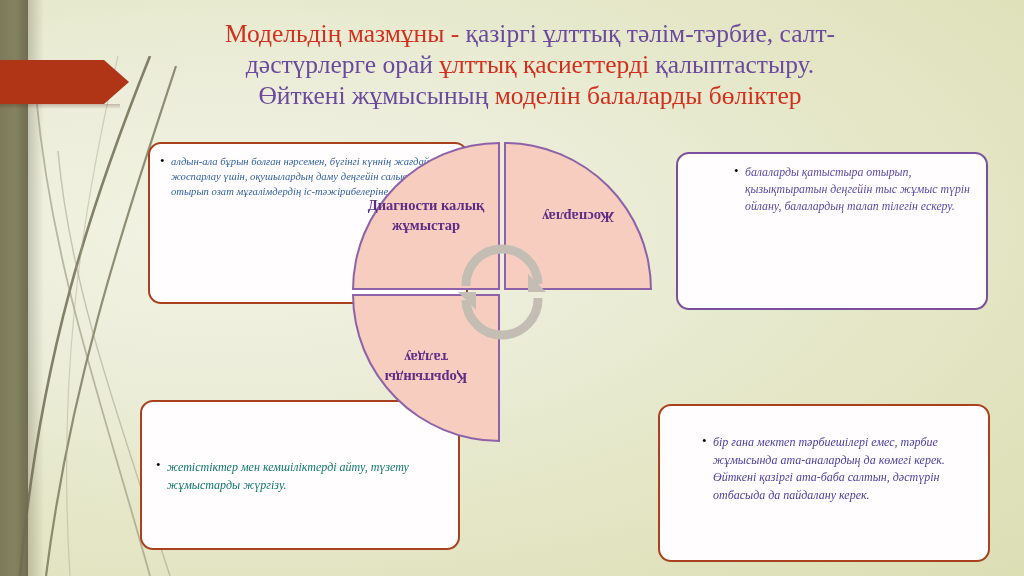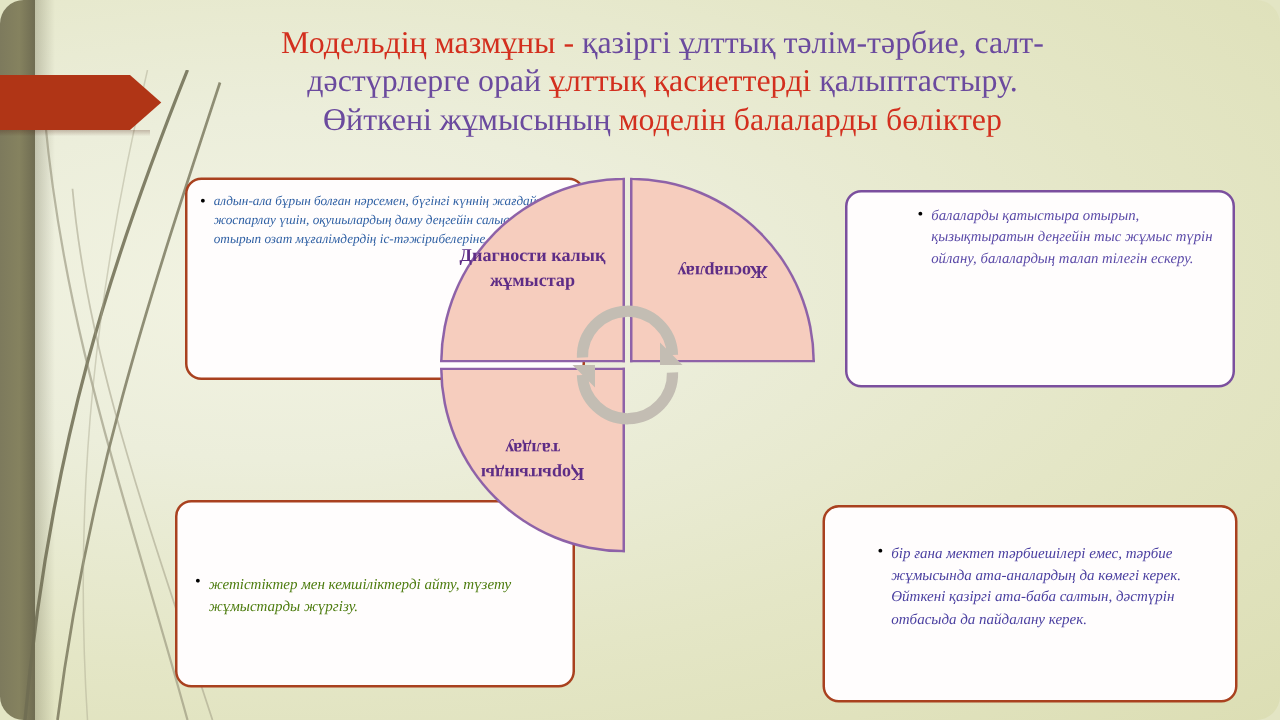--- a/index.html
+++ b/index.html
@@ -9,21 +9,20 @@
     background:#e3e5c4;
     position:relative;
   }
 
   
   #slide{
     position:absolute;inset:0;
     background:
       radial-gradient(ellipse at 22% 40%, #f2f3e2 0%, #eceedb 28%, #e4e6c6 62%, #dcdeb4 100%);
     overflow:hidden;
-    border-radius:19px;
   }
   .left-bar{
     position:absolute;left:0;top:0;width:28px;height:100%;
     background:linear-gradient(90deg,#7d7a5d 0%,#85825f 55%,#6f6c52 100%);
   }
   .bar-shadow{
     position:absolute;left:28px;top:0;width:16px;height:100%;
     background:linear-gradient(90deg,rgba(90,88,64,.28),rgba(90,88,64,0));
   }
   .banner{
@@ -66,21 +65,21 @@
 
   #box-tl{left:148px;top:142px;width:320px;height:162px;border:2px solid #a9411f;}
   #box-tl p{color:#2e5fa3;font-size:10.6px;line-height:1.42;}
   #box-tl .inner{padding:10px 12px 0 10px;}
 
   #box-tr{left:676px;top:152px;width:312px;height:158px;border:2px solid #7b4f9e;}
   #box-tr p{color:#5b4aa8;font-size:11.8px;line-height:1.46;}
   #box-tr .inner{padding:10px 14px 0 56px;}
 
   #box-bl{left:140px;top:400px;width:320px;height:150px;border:2px solid #a9411f;}
-  #box-bl p{color:#4d7c0f;font-size:12px;line-height:1.5;}
+  #box-bl p{color:#0f766e;font-size:12px;line-height:1.5;}
   #box-bl .inner{padding:56px 14px 0 14px;}
 
   #box-br{left:658px;top:404px;width:332px;height:158px;border:2px solid #a9411f;}
   #box-br p{color:#4a3fa0;font-size:12px;line-height:1.46;}
   #box-br .inner{padding:28px 16px 0 42px;}
 
   
   #wheel{
     position:absolute;left:352px;top:142px;width:300px;height:300px;
   }

